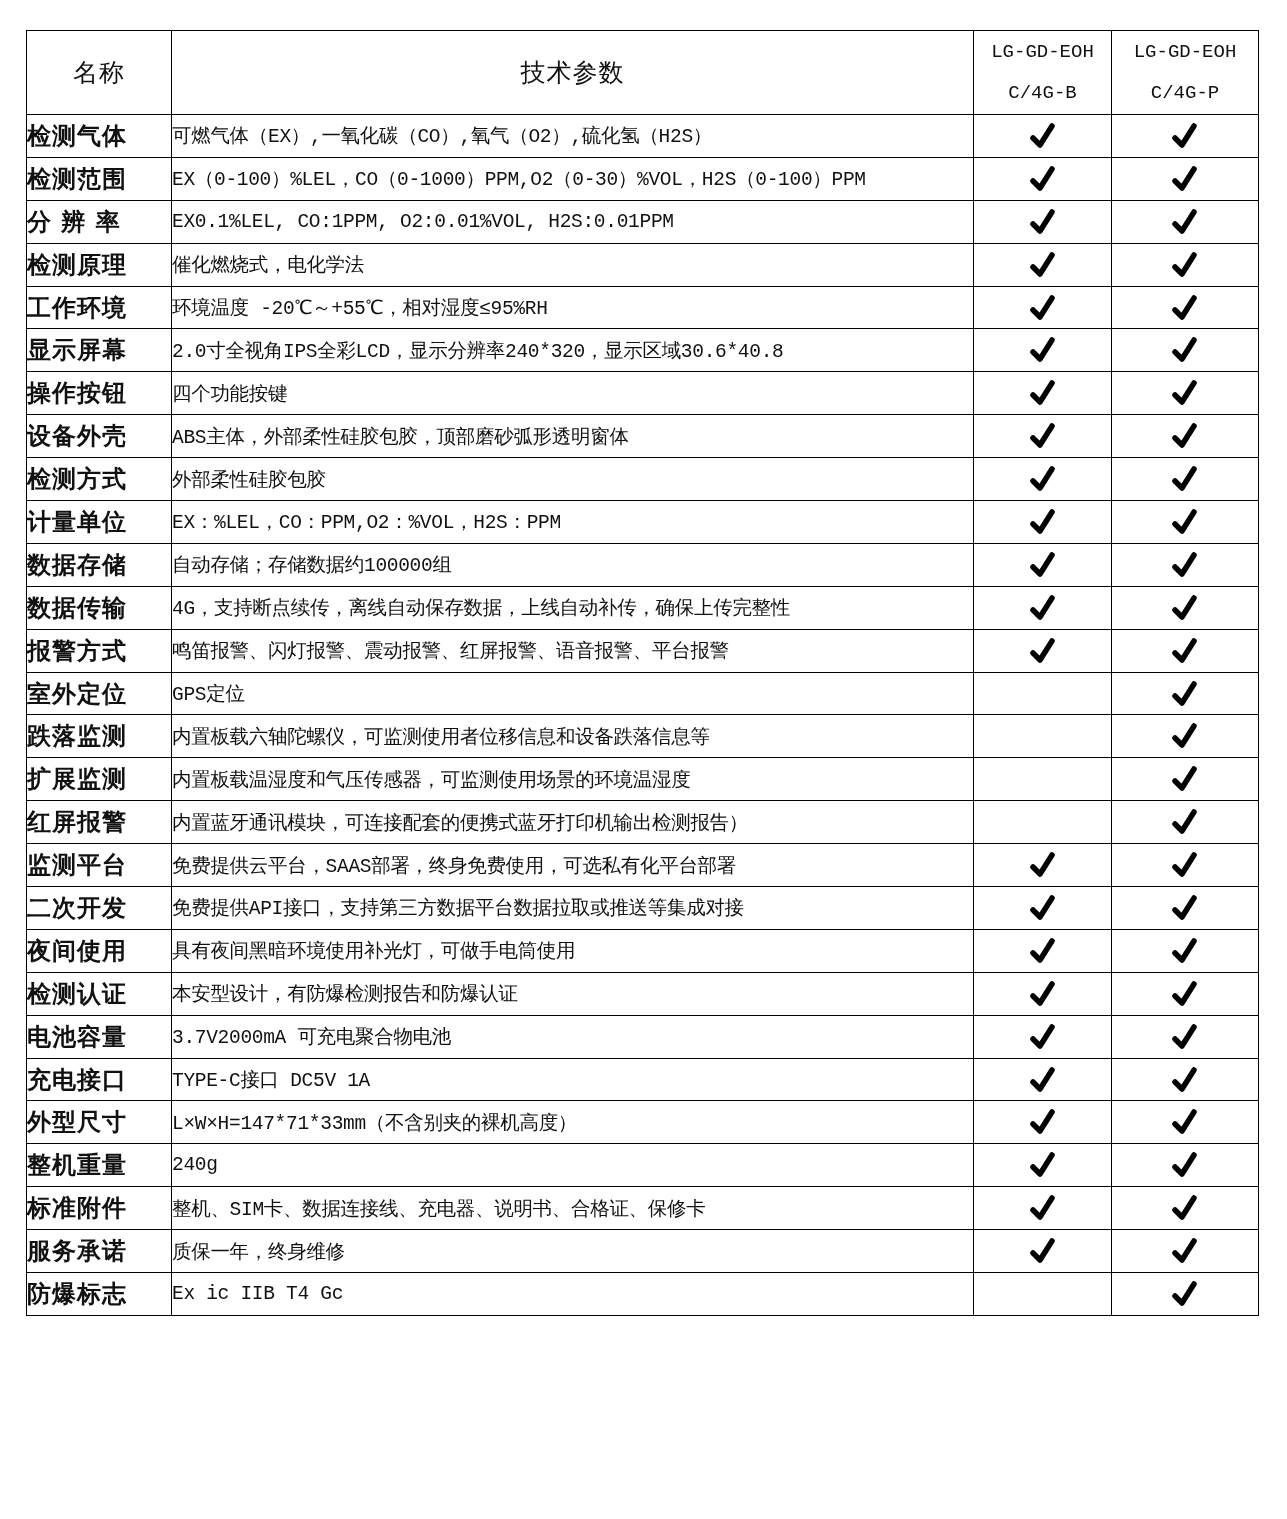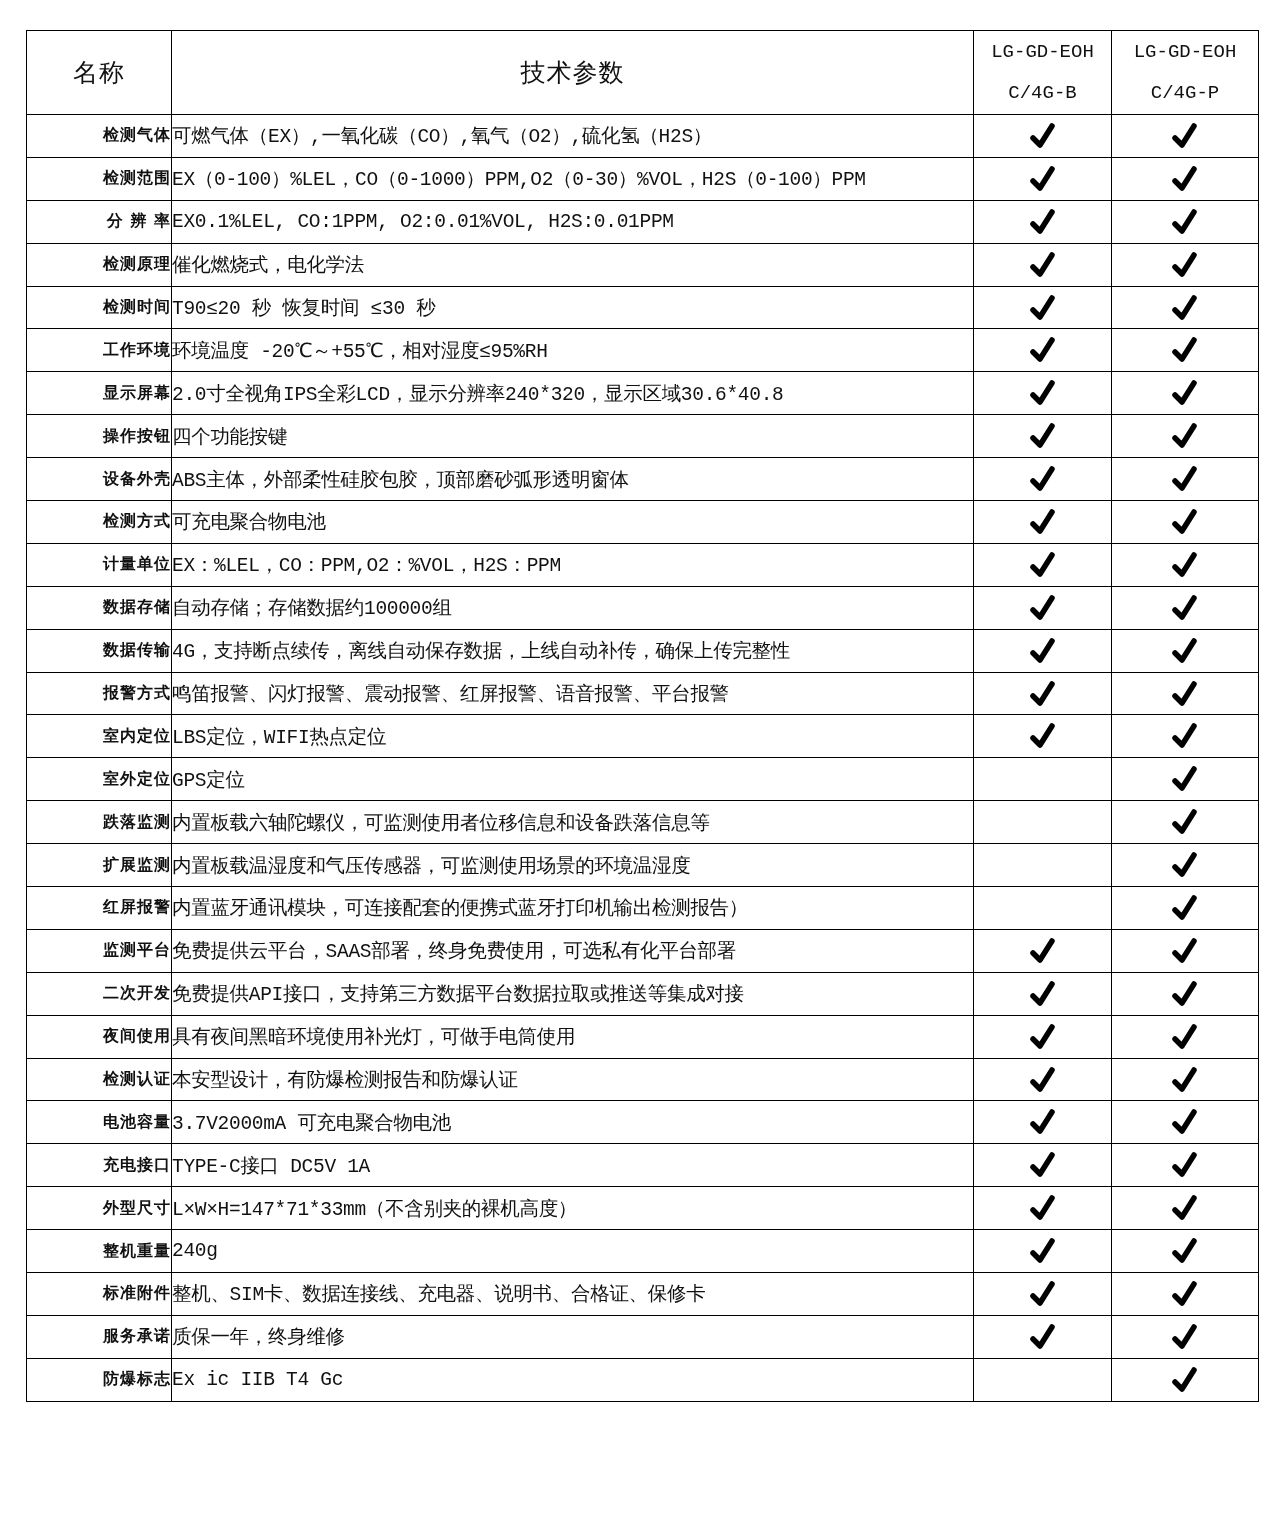--- a/index.html
+++ b/index.html
@@ -18,21 +18,21 @@
   col.c-name { width: 145px; }
   col.c-param { width: 802px; }
   col.c-b { width: 138px; }
   col.c-p { width: 147px; }
   tr.hdr { height: 84px; }
   tr.row { height: 42.9px; }
   th { font-weight: normal; }
   .h-name, .h-param { font-family: "DejaVu Sans", "Liberation Sans", sans-serif; font-size: 25px; text-align: center; letter-spacing: 1px; }
   .h-model { font-family: "Liberation Mono", "DejaVu Sans Mono", monospace; font-size: 19px; line-height: 41px; }
   .h-model span { display: block; }
-  td.name { font-family: "DejaVu Sans", "Liberation Sans", sans-serif; font-weight: bold; font-size: 16px; text-align: right; letter-spacing: 1px; }
+  td.name { font-family: "DejaVu Sans", "Liberation Sans", sans-serif; font-weight: bold; font-size: 24px; text-align: left; letter-spacing: 1px; }
   td.param { font-family: "Liberation Mono", "DejaVu Sans Mono", monospace; font-size: 19.5px; padding-left: 14px; letter-spacing: -0.3px; }
   td.chk { text-align: center; vertical-align: middle; }
   .check-icon { display: inline-block; width: 28px; height: 30px; vertical-align: middle; }
   .check-icon svg { width: 28px; height: 30px; display: block; }
 </style>
 </head>
 <body>
 
 <table class="spec">
   <colgroup>
@@ -90,30 +90,20 @@
     <td class="name">检测原理</td>
     <td class="param">催化燃烧式，电化学法</td>
     <td class="chk"><span class="check-icon"><svg viewBox="0 0 28 30">
               <path d="M4 17 L11 24 L23 5" fill="none" stroke="#000" stroke-width="5.5" stroke-linecap="round" stroke-linejoin="round"></path>
             </svg></span></td>
     <td class="chk"><span class="check-icon"><svg viewBox="0 0 28 30">
               <path d="M4 17 L11 24 L23 5" fill="none" stroke="#000" stroke-width="5.5" stroke-linecap="round" stroke-linejoin="round"></path>
             </svg></span></td>
   </tr>
       <tr class="row">
-    <td class="name">检测时间</td>
-    <td class="param">T90≤20 秒 恢复时间 ≤30 秒</td>
-    <td class="chk"><span class="check-icon"><svg viewBox="0 0 28 30">
-              <path d="M4 17 L11 24 L23 5" fill="none" stroke="#000" stroke-width="5.5" stroke-linecap="round" stroke-linejoin="round"></path>
-            </svg></span></td>
-    <td class="chk"><span class="check-icon"><svg viewBox="0 0 28 30">
-              <path d="M4 17 L11 24 L23 5" fill="none" stroke="#000" stroke-width="5.5" stroke-linecap="round" stroke-linejoin="round"></path>
-            </svg></span></td>
-  </tr>
-      <tr class="row">
     <td class="name">工作环境</td>
     <td class="param">环境温度 -20℃～+55℃，相对湿度≤95%RH</td>
     <td class="chk"><span class="check-icon"><svg viewBox="0 0 28 30">
               <path d="M4 17 L11 24 L23 5" fill="none" stroke="#000" stroke-width="5.5" stroke-linecap="round" stroke-linejoin="round"></path>
             </svg></span></td>
     <td class="chk"><span class="check-icon"><svg viewBox="0 0 28 30">
               <path d="M4 17 L11 24 L23 5" fill="none" stroke="#000" stroke-width="5.5" stroke-linecap="round" stroke-linejoin="round"></path>
             </svg></span></td>
   </tr>
       <tr class="row">
@@ -141,21 +131,21 @@
     <td class="param">ABS主体，外部柔性硅胶包胶，顶部磨砂弧形透明窗体</td>
     <td class="chk"><span class="check-icon"><svg viewBox="0 0 28 30">
               <path d="M4 17 L11 24 L23 5" fill="none" stroke="#000" stroke-width="5.5" stroke-linecap="round" stroke-linejoin="round"></path>
             </svg></span></td>
     <td class="chk"><span class="check-icon"><svg viewBox="0 0 28 30">
               <path d="M4 17 L11 24 L23 5" fill="none" stroke="#000" stroke-width="5.5" stroke-linecap="round" stroke-linejoin="round"></path>
             </svg></span></td>
   </tr>
       <tr class="row">
     <td class="name">检测方式</td>
-    <td class="param">可充电聚合物电池</td>
+    <td class="param">外部柔性硅胶包胶</td>
     <td class="chk"><span class="check-icon"><svg viewBox="0 0 28 30">
               <path d="M4 17 L11 24 L23 5" fill="none" stroke="#000" stroke-width="5.5" stroke-linecap="round" stroke-linejoin="round"></path>
             </svg></span></td>
     <td class="chk"><span class="check-icon"><svg viewBox="0 0 28 30">
               <path d="M4 17 L11 24 L23 5" fill="none" stroke="#000" stroke-width="5.5" stroke-linecap="round" stroke-linejoin="round"></path>
             </svg></span></td>
   </tr>
       <tr class="row">
     <td class="name">计量单位</td>
     <td class="param">EX：%LEL，CO：PPM,O2：%VOL，H2S：PPM</td>
@@ -182,30 +172,20 @@
     <td class="chk"><span class="check-icon"><svg viewBox="0 0 28 30">
               <path d="M4 17 L11 24 L23 5" fill="none" stroke="#000" stroke-width="5.5" stroke-linecap="round" stroke-linejoin="round"></path>
             </svg></span></td>
     <td class="chk"><span class="check-icon"><svg viewBox="0 0 28 30">
               <path d="M4 17 L11 24 L23 5" fill="none" stroke="#000" stroke-width="5.5" stroke-linecap="round" stroke-linejoin="round"></path>
             </svg></span></td>
   </tr>
       <tr class="row">
     <td class="name">报警方式</td>
     <td class="param">鸣笛报警、闪灯报警、震动报警、红屏报警、语音报警、平台报警</td>
-    <td class="chk"><span class="check-icon"><svg viewBox="0 0 28 30">
-              <path d="M4 17 L11 24 L23 5" fill="none" stroke="#000" stroke-width="5.5" stroke-linecap="round" stroke-linejoin="round"></path>
-            </svg></span></td>
-    <td class="chk"><span class="check-icon"><svg viewBox="0 0 28 30">
-              <path d="M4 17 L11 24 L23 5" fill="none" stroke="#000" stroke-width="5.5" stroke-linecap="round" stroke-linejoin="round"></path>
-            </svg></span></td>
-  </tr>
-      <tr class="row">
-    <td class="name">室内定位</td>
-    <td class="param">LBS定位，WIFI热点定位</td>
     <td class="chk"><span class="check-icon"><svg viewBox="0 0 28 30">
               <path d="M4 17 L11 24 L23 5" fill="none" stroke="#000" stroke-width="5.5" stroke-linecap="round" stroke-linejoin="round"></path>
             </svg></span></td>
     <td class="chk"><span class="check-icon"><svg viewBox="0 0 28 30">
               <path d="M4 17 L11 24 L23 5" fill="none" stroke="#000" stroke-width="5.5" stroke-linecap="round" stroke-linejoin="round"></path>
             </svg></span></td>
   </tr>
       <tr class="row">
     <td class="name">室外定位</td>
     <td class="param">GPS定位</td>

